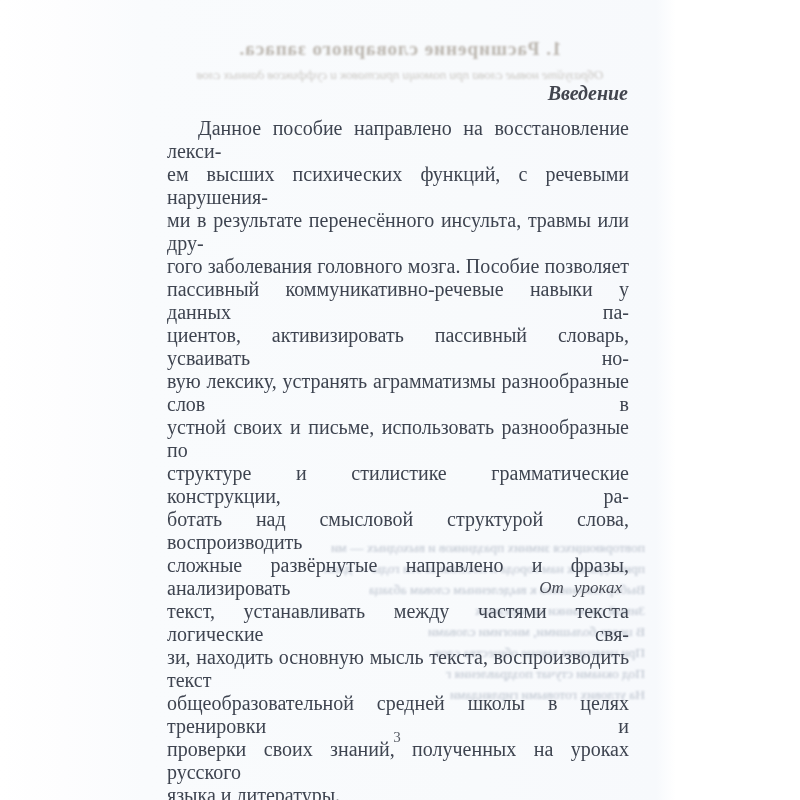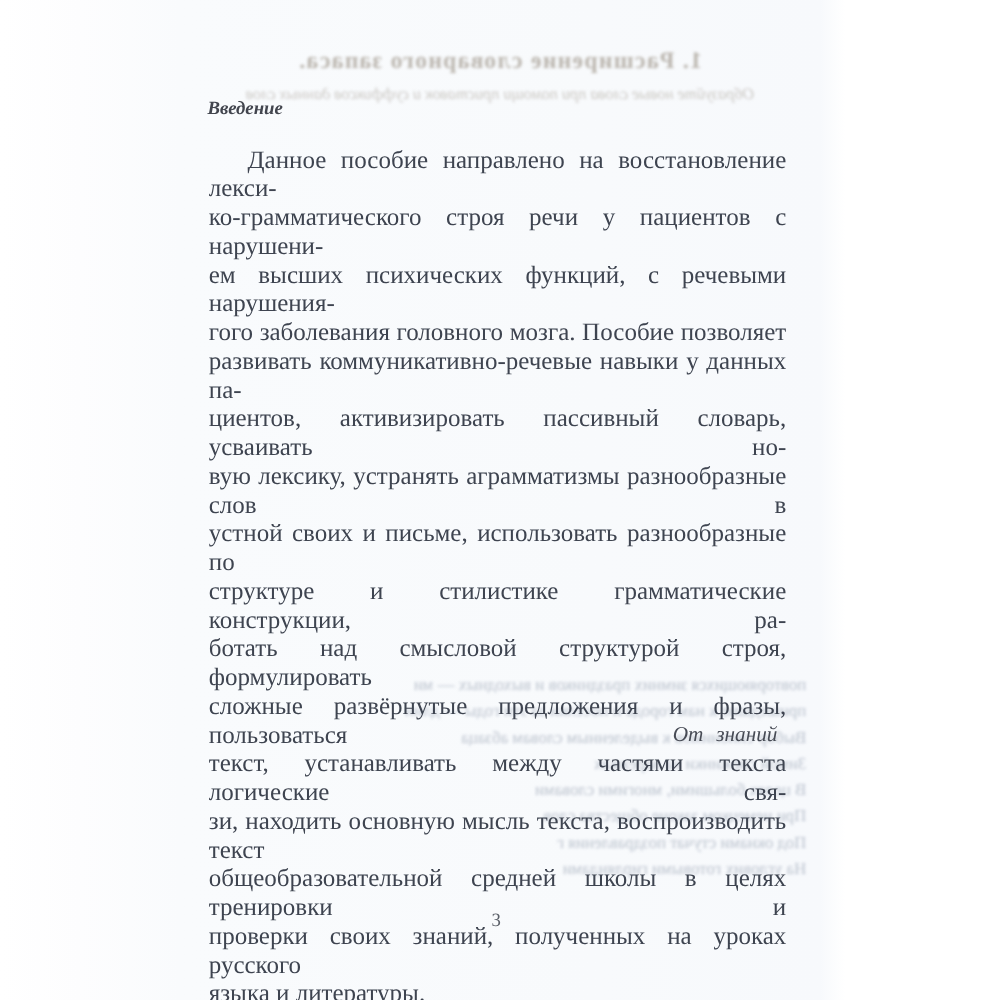--- a/index.html
+++ b/index.html
@@ -11,22 +11,22 @@
   }
   .scan{
     position:absolute;left:0;top:0;width:800px;height:800px;
     background:linear-gradient(90deg,
       #ffffff 0%, #fdfdfe 8%, #f9fbfd 18%, #f8fafc 60%, #f7f9fc 82%, #ffffff 84.5%, #ffffff 100%);
   }
   
   .ink{color:#3e4450;}
   .title{
     position:absolute;top:69px;left:166px;width:462px;
-    text-align:left;
-    font-size:15px;font-weight:bold;font-style:italic;
+    text-align:right;
+    font-size:20px;font-weight:bold;font-style:italic;
     color:#42454e;
     filter:blur(.3px);
   }
   .body-text{
     position:absolute;top:117px;left:167px;width:462px;
     font-size:20px;line-height:23px;
     filter:blur(.25px);
   }
   .body-text .line{
     text-align:justify;text-align-last:justify;
@@ -88,34 +88,34 @@
       <div class="narrow">В целях большими, многими словами</div>
       <div class="narrow">При немецком законе общества слов</div>
       <div class="narrow">Под окнами стучат поздравления г</div>
       <div class="narrow">На углових готовыми гирляндами</div>
     </div>
 
   <h1 class="title ink">Введение</h1>
 
   <div class="body-text ink">
       <div class="line first">Данное пособие направлено на восстановление лекси-</div>
-      <div class="line mid">ко-грамматического строя речи у пациентов с нарушени-</div>
       <div class="line mid">ем высших психических функций, с речевыми нарушения-</div>
+      <div class="line mid">ми в результате перенесённого инсульта, травмы или дру-</div>
       <div class="line mid">гого заболевания головного мозга. Пособие позволяет</div>
-      <div class="line mid">развивать коммуникативно-речевые навыки у данных па-</div>
+      <div class="line mid">пассивный коммуникативно-речевые навыки у данных па-</div>
       <div class="line mid">циентов, активизировать пассивный словарь, усваивать но-</div>
       <div class="line mid">вую лексику, устранять аграмматизмы разнообразные слов в</div>
       <div class="line mid">устной своих и письме, использовать разнообразные по</div>
       <div class="line mid">структуре и стилистике грамматические конструкции, ра-</div>
-      <div class="line mid">ботать над смысловой структурой строя, формулировать</div>
-      <div class="line mid">сложные развёрнутые предложения и фразы, пользоваться</div>
+      <div class="line mid">ботать над смысловой структурой слова, воспроизводить</div>
+      <div class="line mid">сложные развёрнутые направлено и фразы, анализировать</div>
       <div class="line mid">текст, устанавливать между частями текста логические свя-</div>
       <div class="line mid">зи, находить основную мысль текста, воспроизводить текст</div>
       <div class="line mid">общеобразовательной средней школы в целях тренировки и</div>
       <div class="line mid">проверки своих знаний, полученных на уроках русского</div>
       <div class="line last">языка и литературы.</div>
     </div>
 
-  <div class="signature">От  знаний</div>
+  <div class="signature">От  уроках</div>
 
   <div class="page-number">3</div>
 
 </div>
 
 </body></html>

